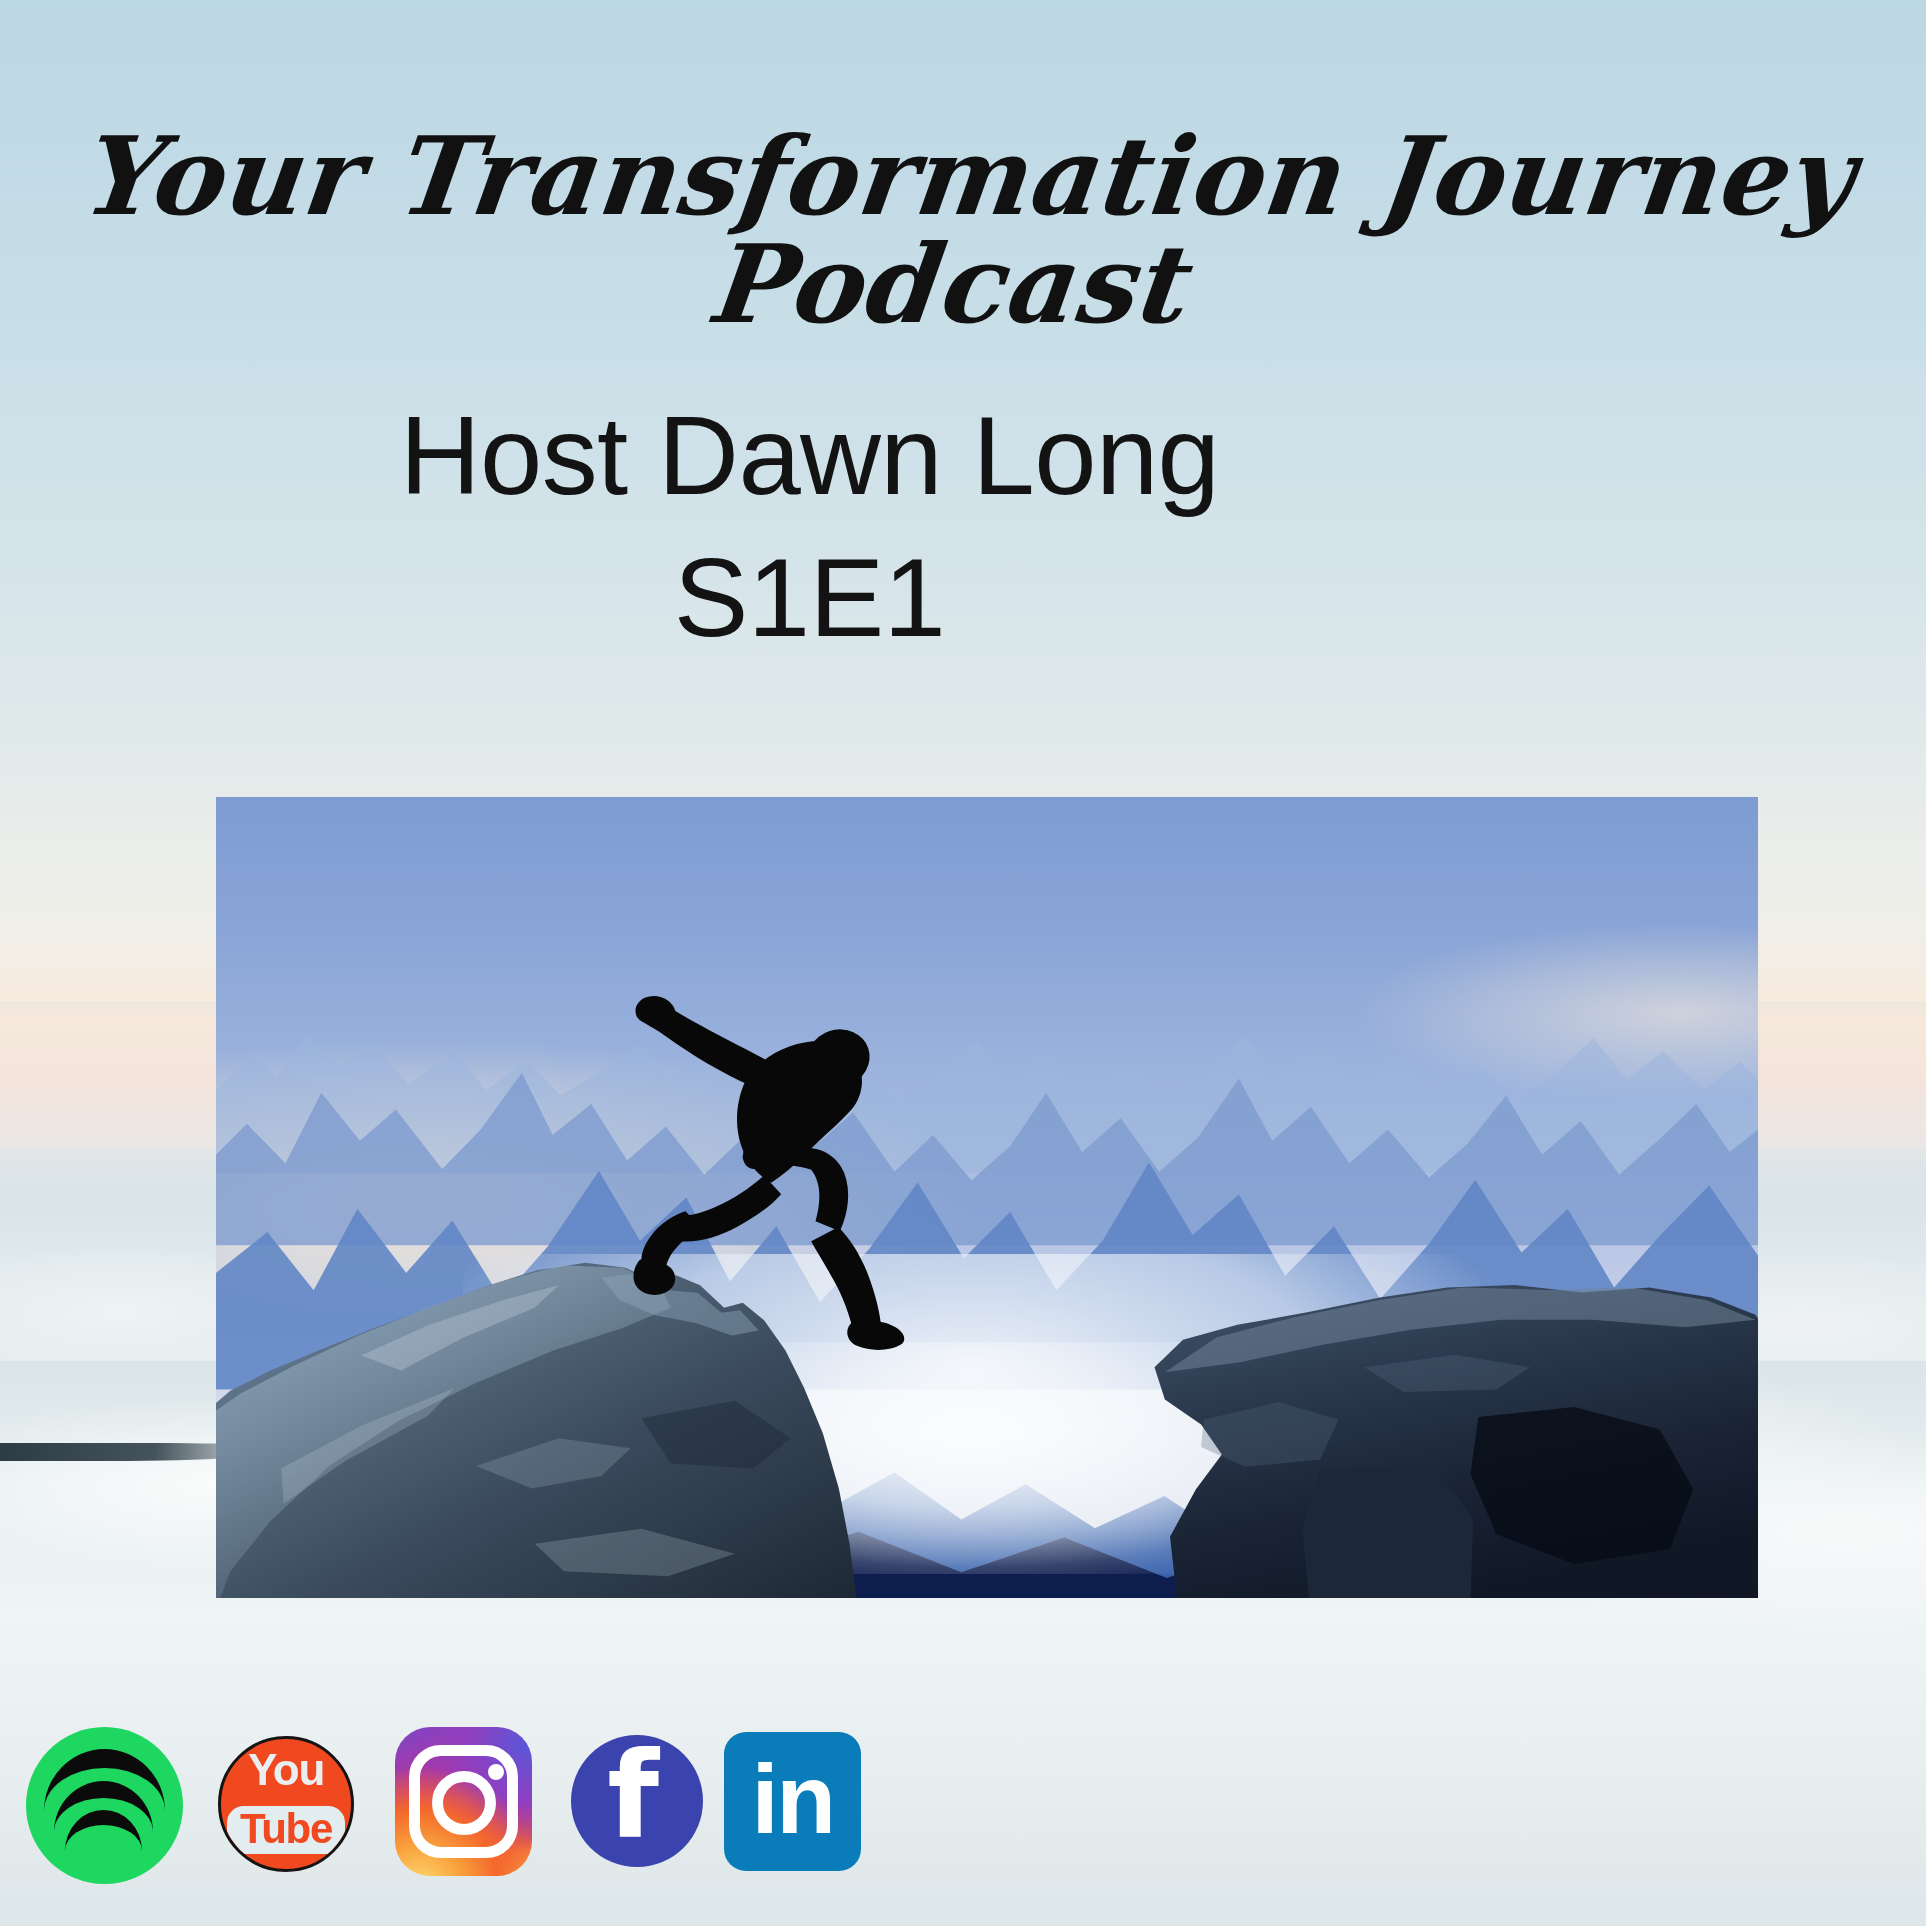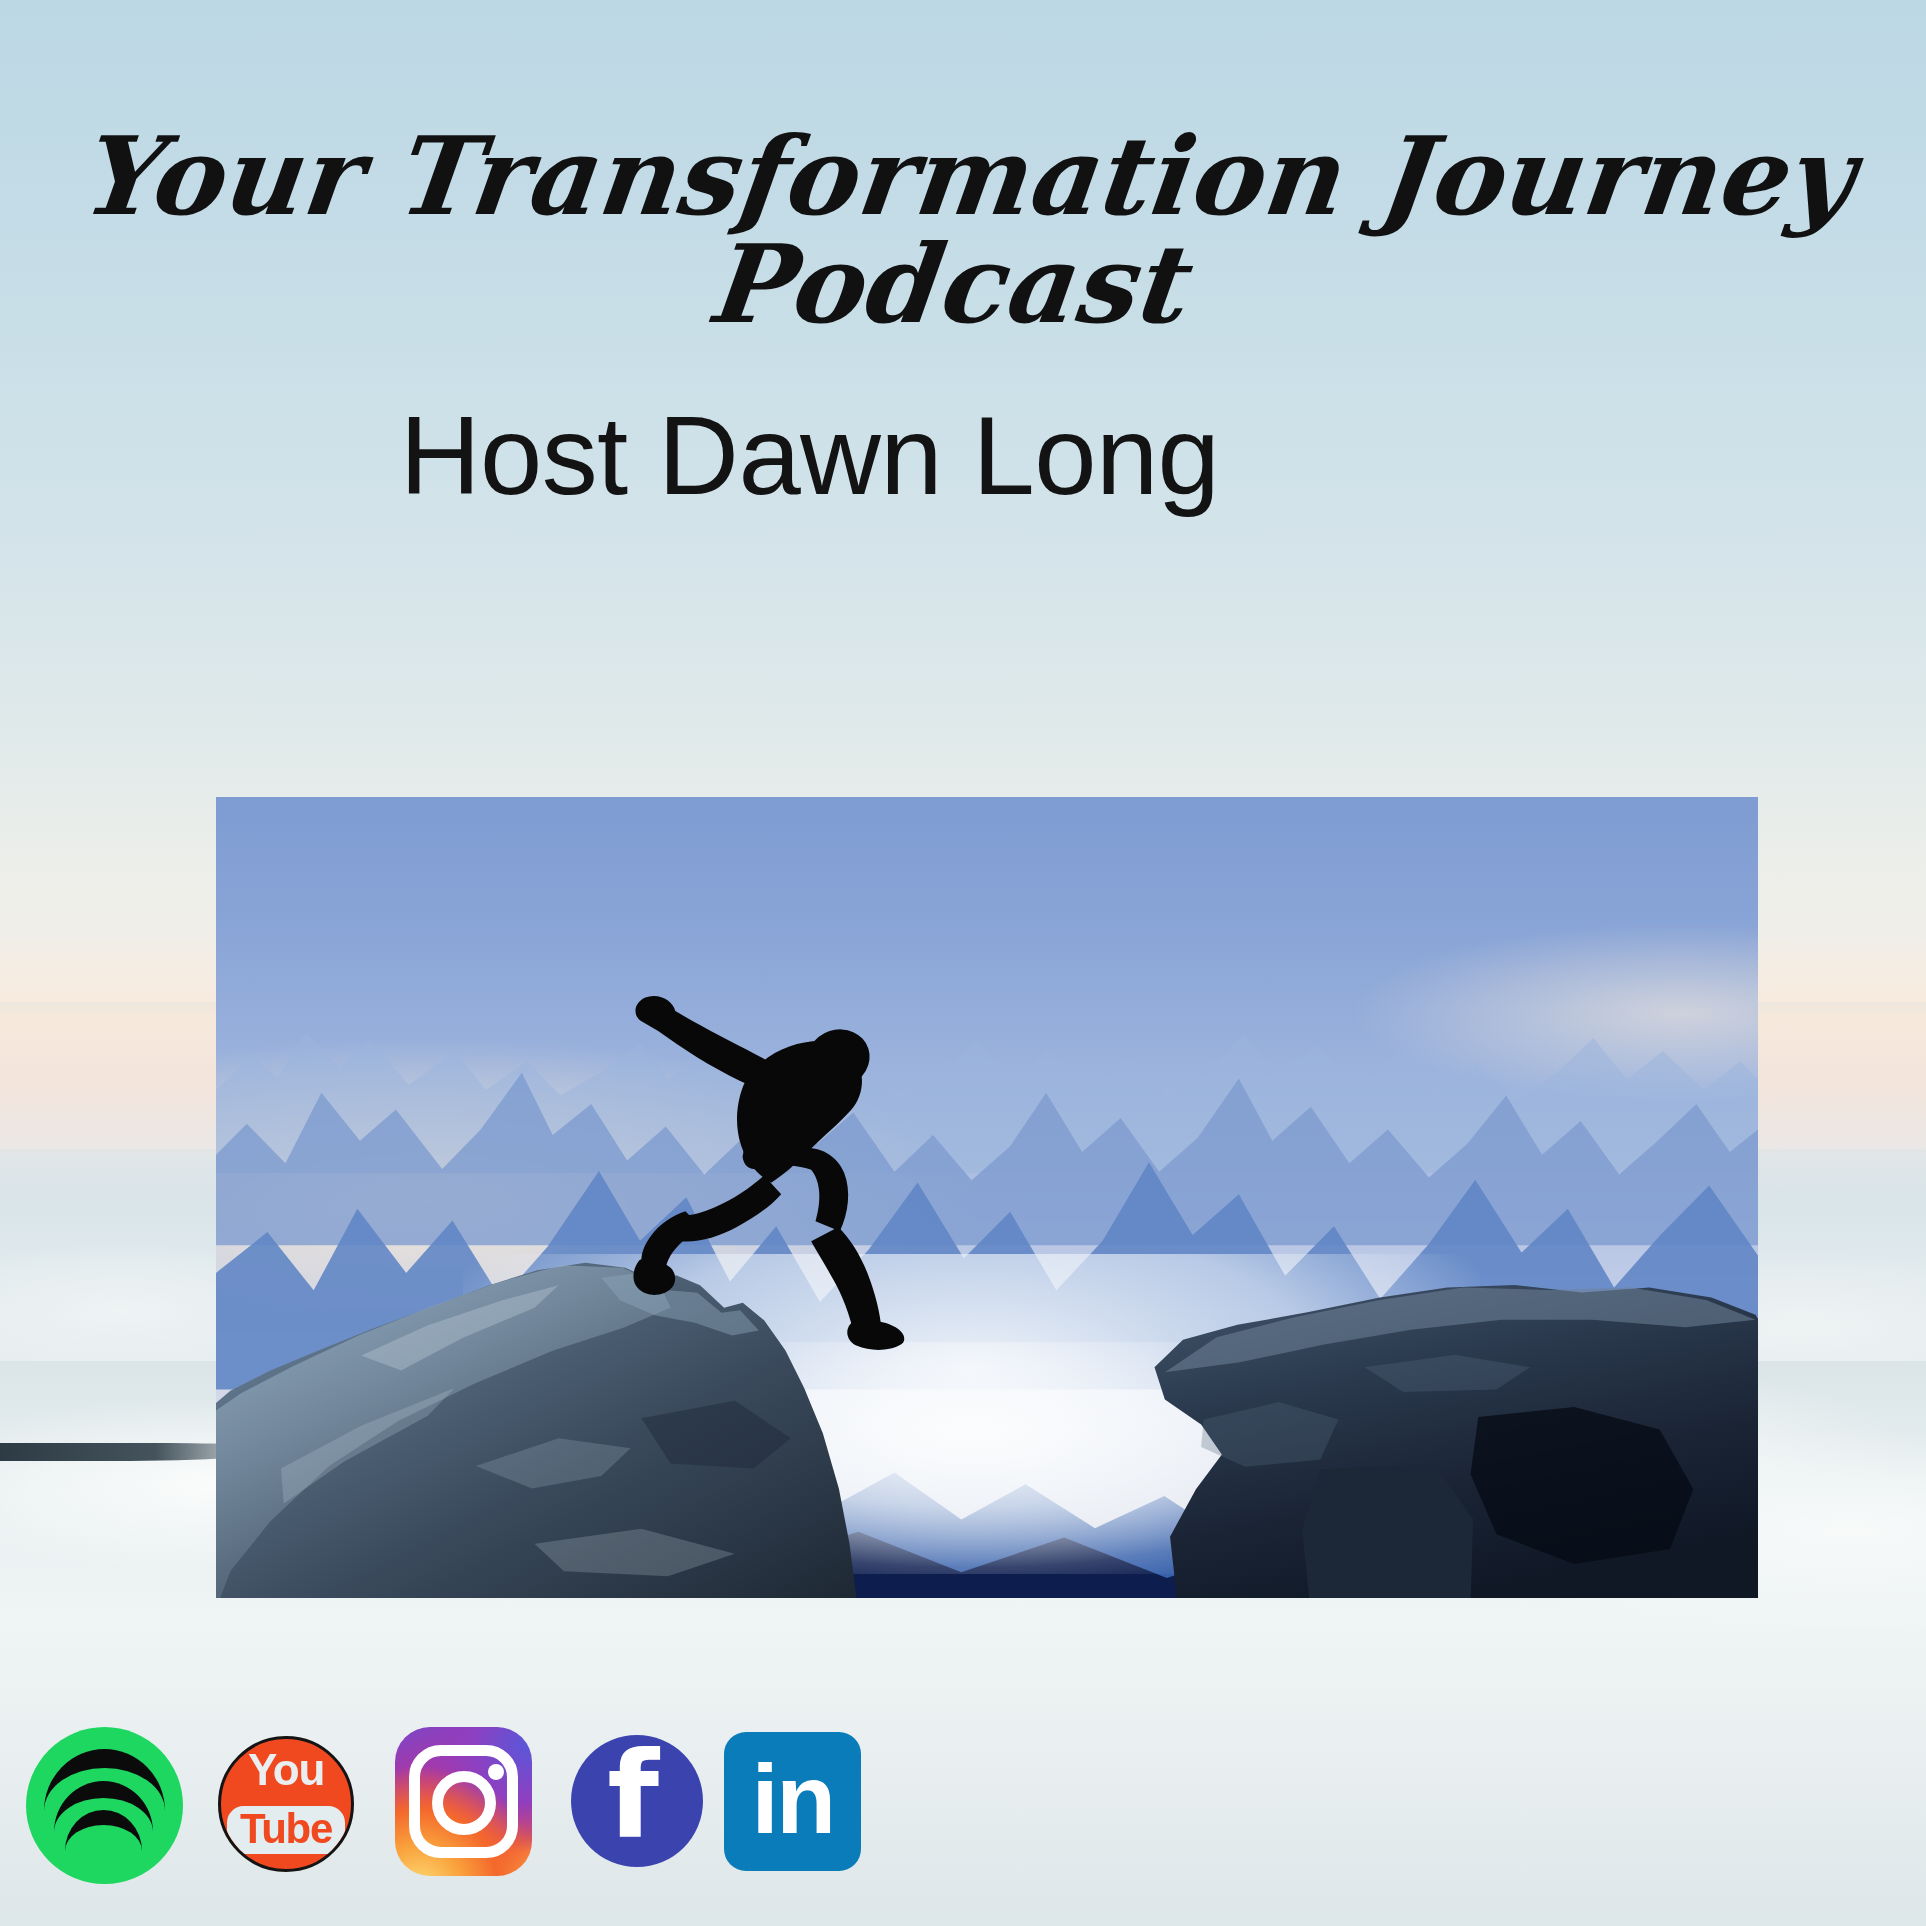--- a/index.html
+++ b/index.html
@@ -199,20 +199,21 @@
   <div class="bg-warmband"></div>
   <div class="bg-cloudlayer-a"></div>
   <div class="bg-cloudsea"></div>
   <div class="bg-darkridge"></div>
 </div>
 
 <div id="title">Your Transformation Journey Podcast</div>
 
 <div id="subtitle">
   <span class="ln">Host Dawn Long</span>
+  <span class="ln">S1E1</span>
 </div>
 
 <div id="photo">
   <div class="ph-sky"></div>
   <div class="ph-glow"></div>
   <div class="ph-glow2"></div>
 
   <div class="mt" style="top:21%;height:26%;opacity:.55;">
     <svg viewBox="0 0 1200 160" preserveAspectRatio="none">
       <path d="M0,160 L0,96 L28,70 L48,86 L70,52 L96,78 L120,58 L150,92 L186,66 L210,96 L242,74

